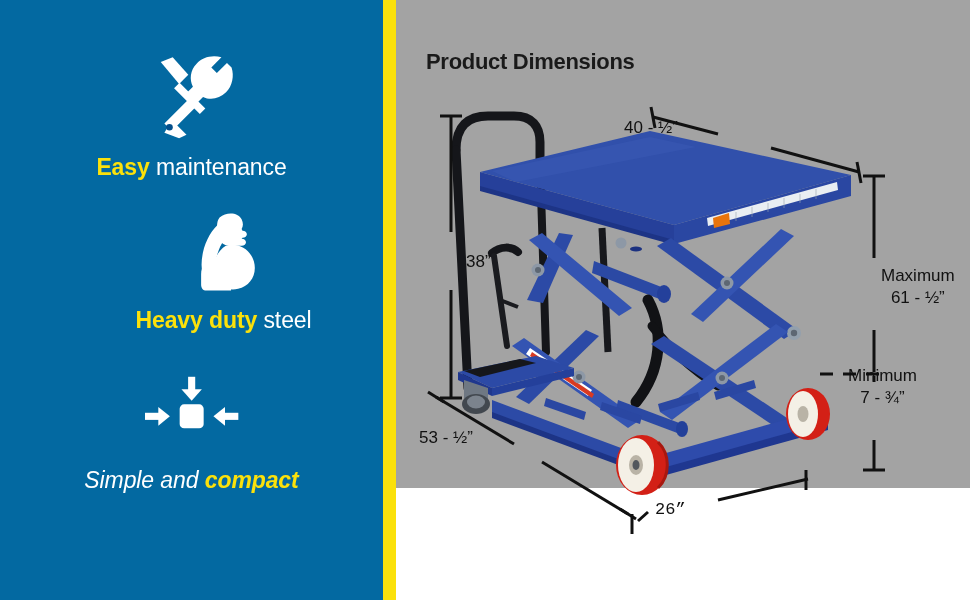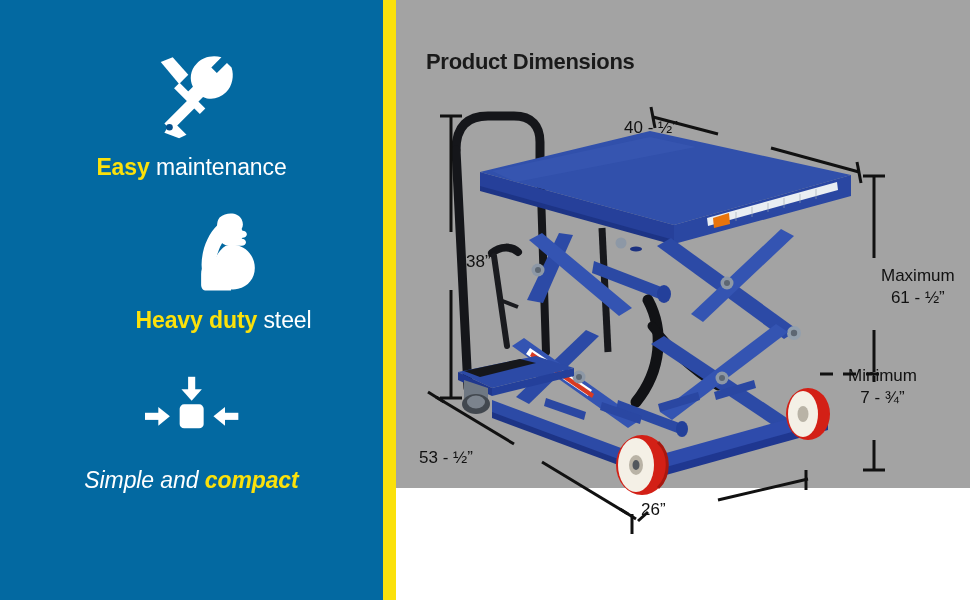--- a/index.html
+++ b/index.html
@@ -100,22 +100,22 @@
   .dim-label {
     position: absolute;
     font-size: 17px;
     color: #111111;
     white-space: nowrap;
     letter-spacing: 0px;
   }
   .dim-label.two-line { line-height: 1.28; text-align: center; }
   #dim-height-38   { left: 38px;  top: 252px; margin-left: 32px; }
   #dim-width-40    { left: 228px; top: 118px; }
-  #dim-length-53   { left: 23px;  top: 448px; }
-  #dim-depth-26    { left: 245px; top: 500px; }
+  #dim-length-53   { left: 23px;  top: 428px; }
+  #dim-depth-26    { left: 259px; top: 500px; font-family: Liberation Mono, monospace; }
   #dim-max         { left: 452px; top: 265px; margin-left: 33px; }
   #dim-min         { left: 452px; top: 365px; }
 </style>
 </head>
 <body>
 
 <div id="infographic">
 
   <div id="left-panel">
 

